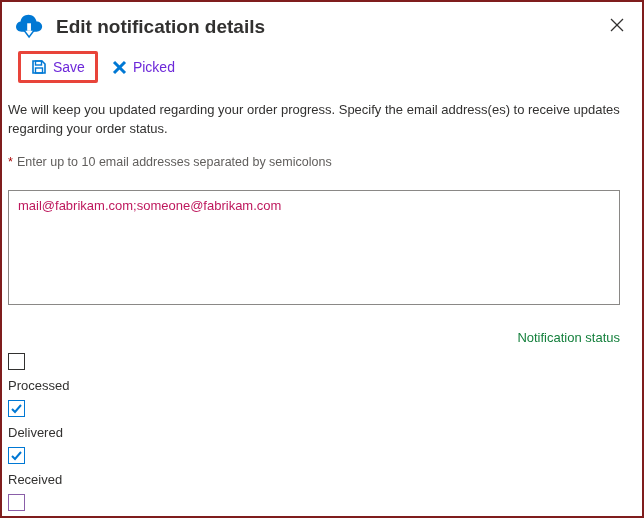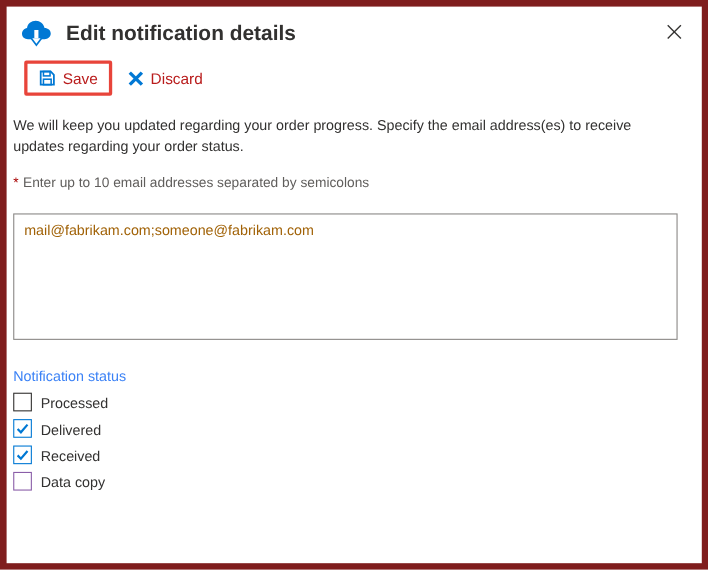--- a/index.html
+++ b/index.html
@@ -6,21 +6,21 @@
   html, body { margin: 0; padding: 0; }
   body {
     font-family: "Segoe UI", -apple-system, BlinkMacSystemFont, sans-serif;
     font-size: 13px;
     color: #323130;
     background: #fff;
   }
   .panel {
     width: 644px;
     height: 518px;
-    border: 6px solid #7f1d1d;
+    border: 2px solid #7f1d1d;
     background: #fff;
     position: relative;
     overflow: hidden;
   }
   .header {
     display: flex;
     align-items: center;
     padding: 10px 14px 6px 14px;
   }
   .header-icon {
@@ -48,21 +48,21 @@
     align-items: center;
     padding: 4px 8px 8px 16px;
     gap: 4px;
   }
   .btn {
     display: inline-flex;
     gap: 6px;
     padding: 5px 10px;
     cursor: pointer;
     font-size: 14px;
-    color: #b91c1c;
+    color: #6d28d9;
   }
   .btn-icon {
     display: inline-flex;
     align-items: center;
     justify-content: center;
   }
   .highlight {
     border: 3px solid #e8443a;
     border-radius: 2px;
   }
@@ -86,33 +86,35 @@
   }
   .textarea {
     width: 100%;
     height: 115px;
     border: 1px solid #8a8886;
     padding: 7px 9px;
     font-family: inherit;
     font-size: 13px;
     resize: none;
     outline: none;
-    color: #a16207;
+    color: #be185d;
   }
   .section-label {
     font-size: 13px;
-    color: #3b82f6;
+    color: #15803d;
     margin-top: 22px;
     margin-bottom: 8px;
+    text-align: right;
   }
   .check-row {
     display: flex;
-    align-items: flex-end;
+    align-items: flex-start;
     gap: 8px;
     margin-bottom: 7px;
+    flex-direction: column;
   }
   .cbox {
     width: 17px;
     height: 17px;
     border: 1px solid #323130;
     display: inline-flex;
     align-items: center;
     justify-content: center;
     background: #fff;
     cursor: pointer;
@@ -162,21 +164,21 @@
       </span>
       <span>Save</span>
     </div>
     <div class="btn">
       <span class="btn-icon">
         <svg width="15" height="15" viewBox="0 0 15 15">
           <line x1="2" y1="2" x2="13" y2="13" stroke="#0078d4" stroke-width="3"></line>
           <line x1="13" y1="2" x2="2" y2="13" stroke="#0078d4" stroke-width="3"></line>
         </svg>
       </span>
-      <span>Discard</span>
+      <span>Picked</span>
     </div>
   </div>
 
   <div class="content">
     <div class="description">We will keep you updated regarding your order progress. Specify the email address(es) to receive updates regarding your order status.</div>
 
     <div class="field-label">
       <span class="req">*</span><span>Enter up to 10 email addresses separated by semicolons</span>
     </div>
     <textarea class="textarea" style="">mail@fabrikam.com;someone@fabrikam.com</textarea>

